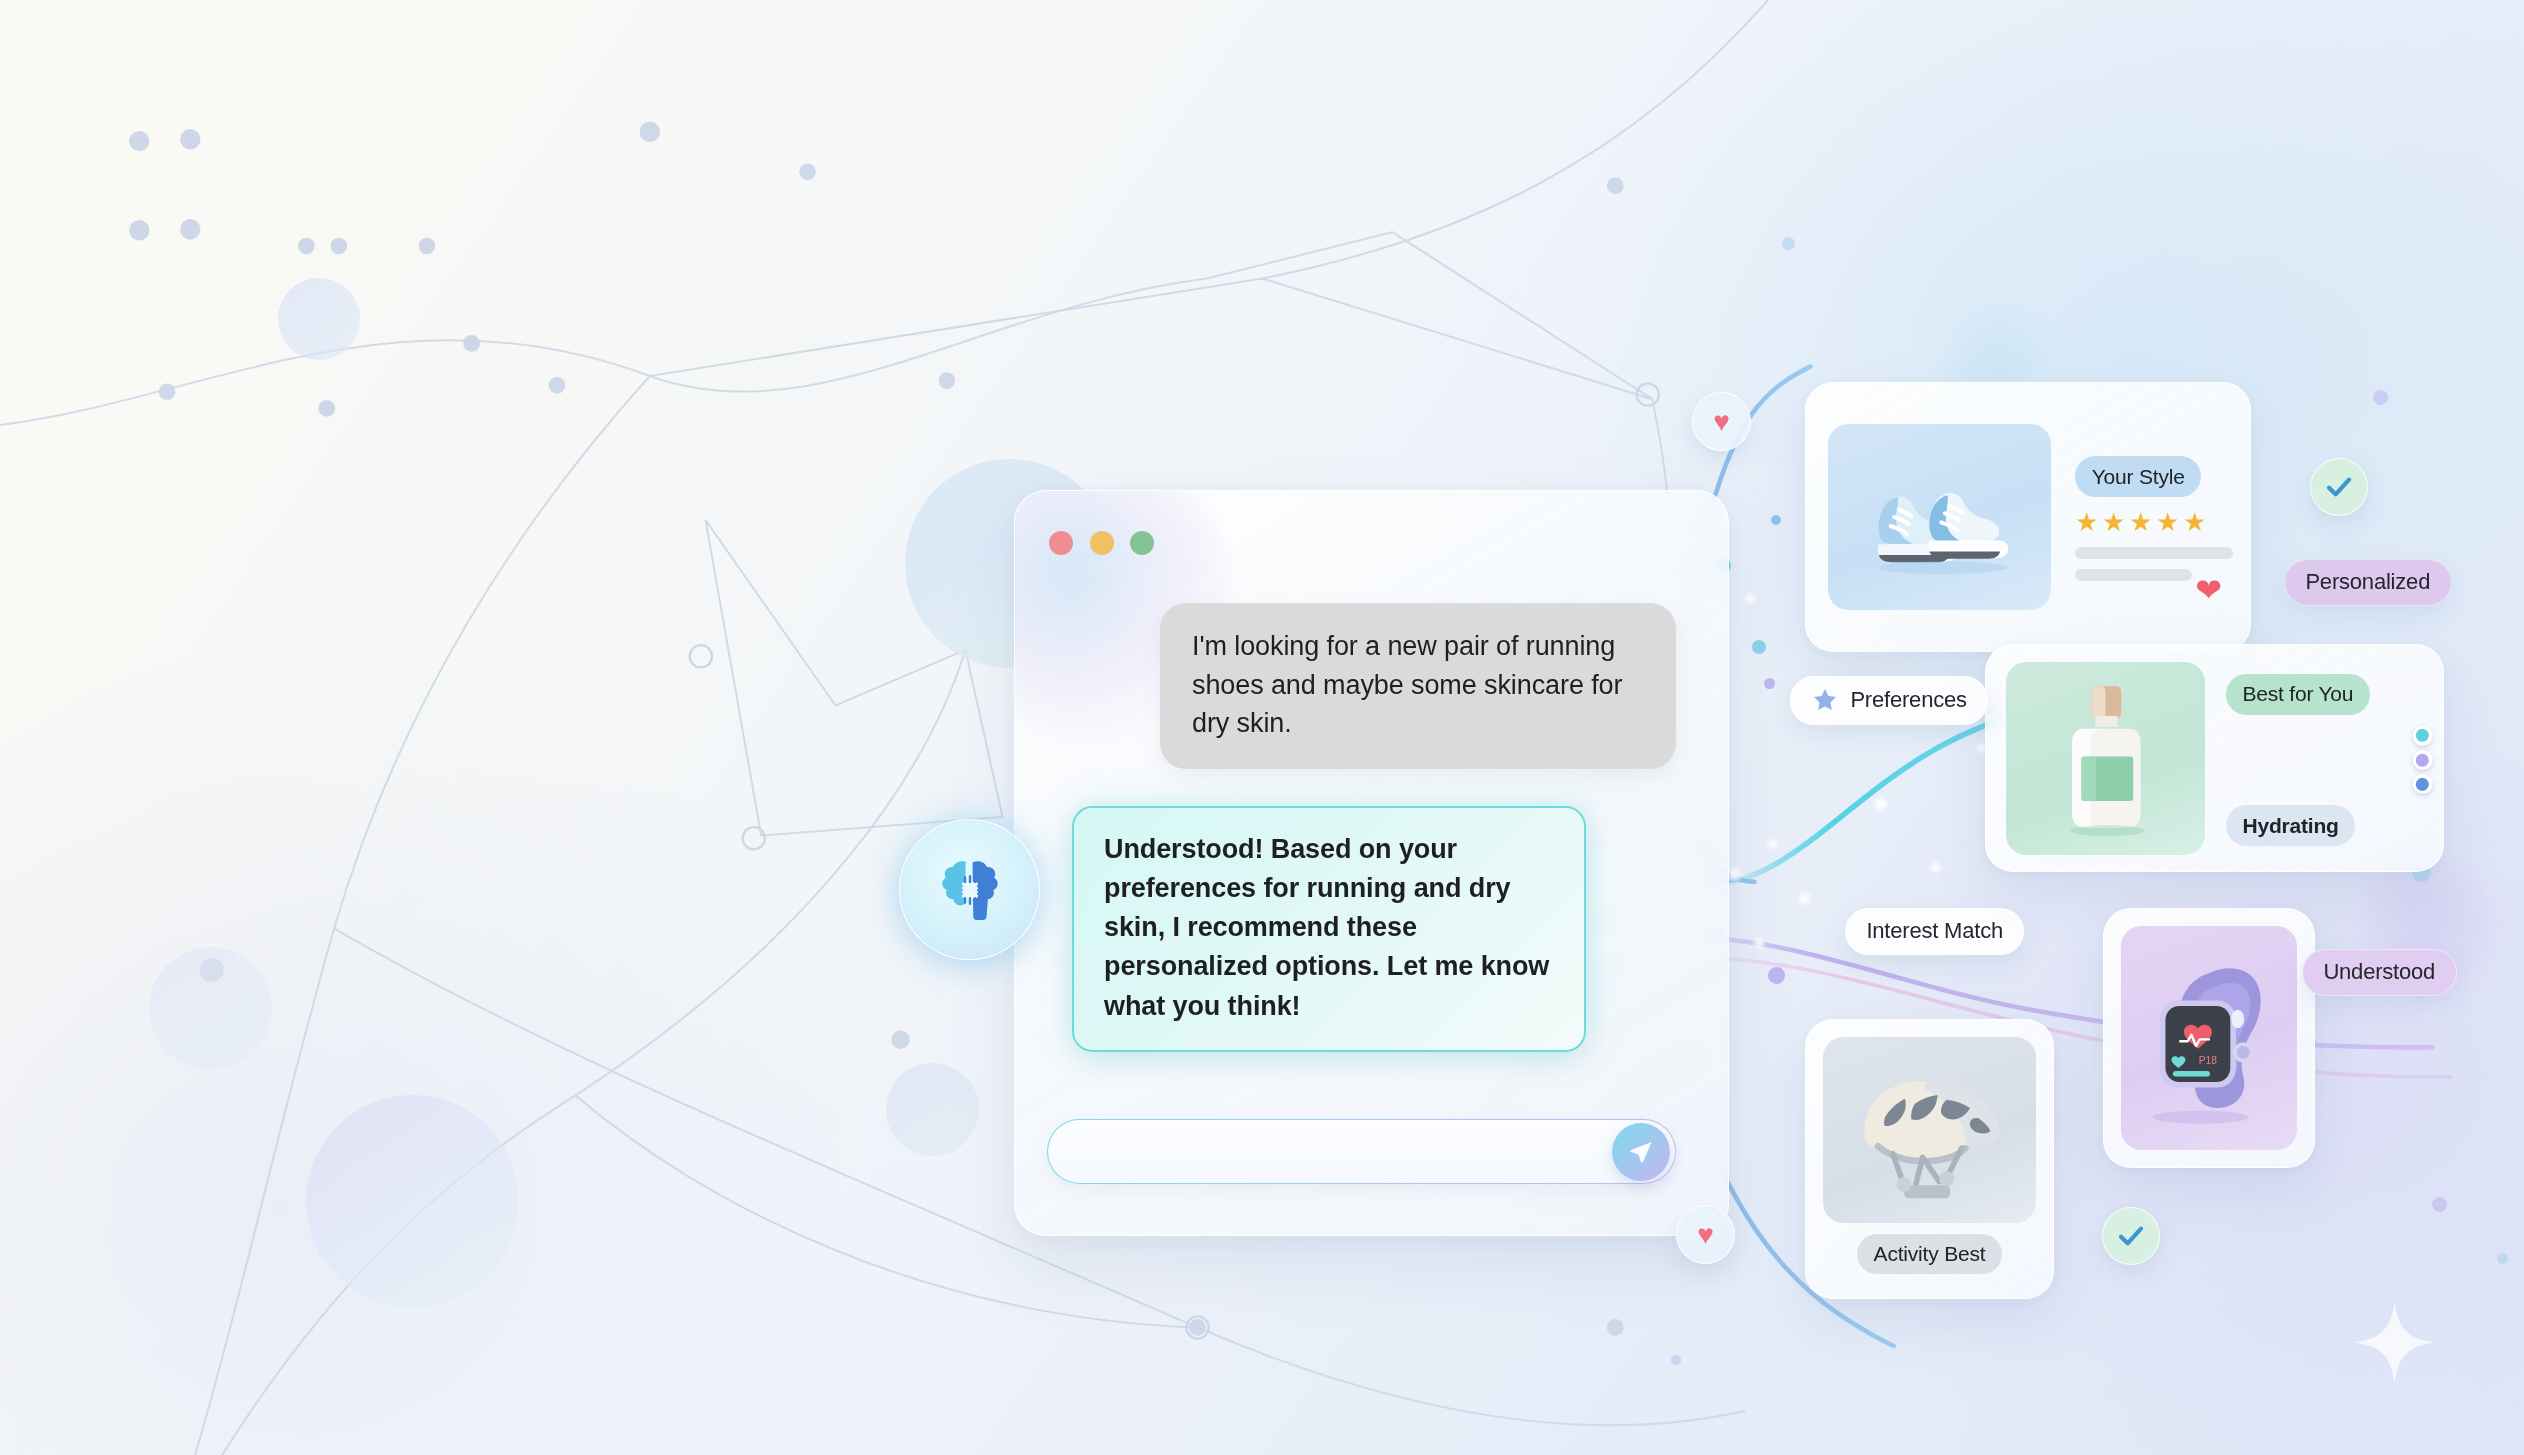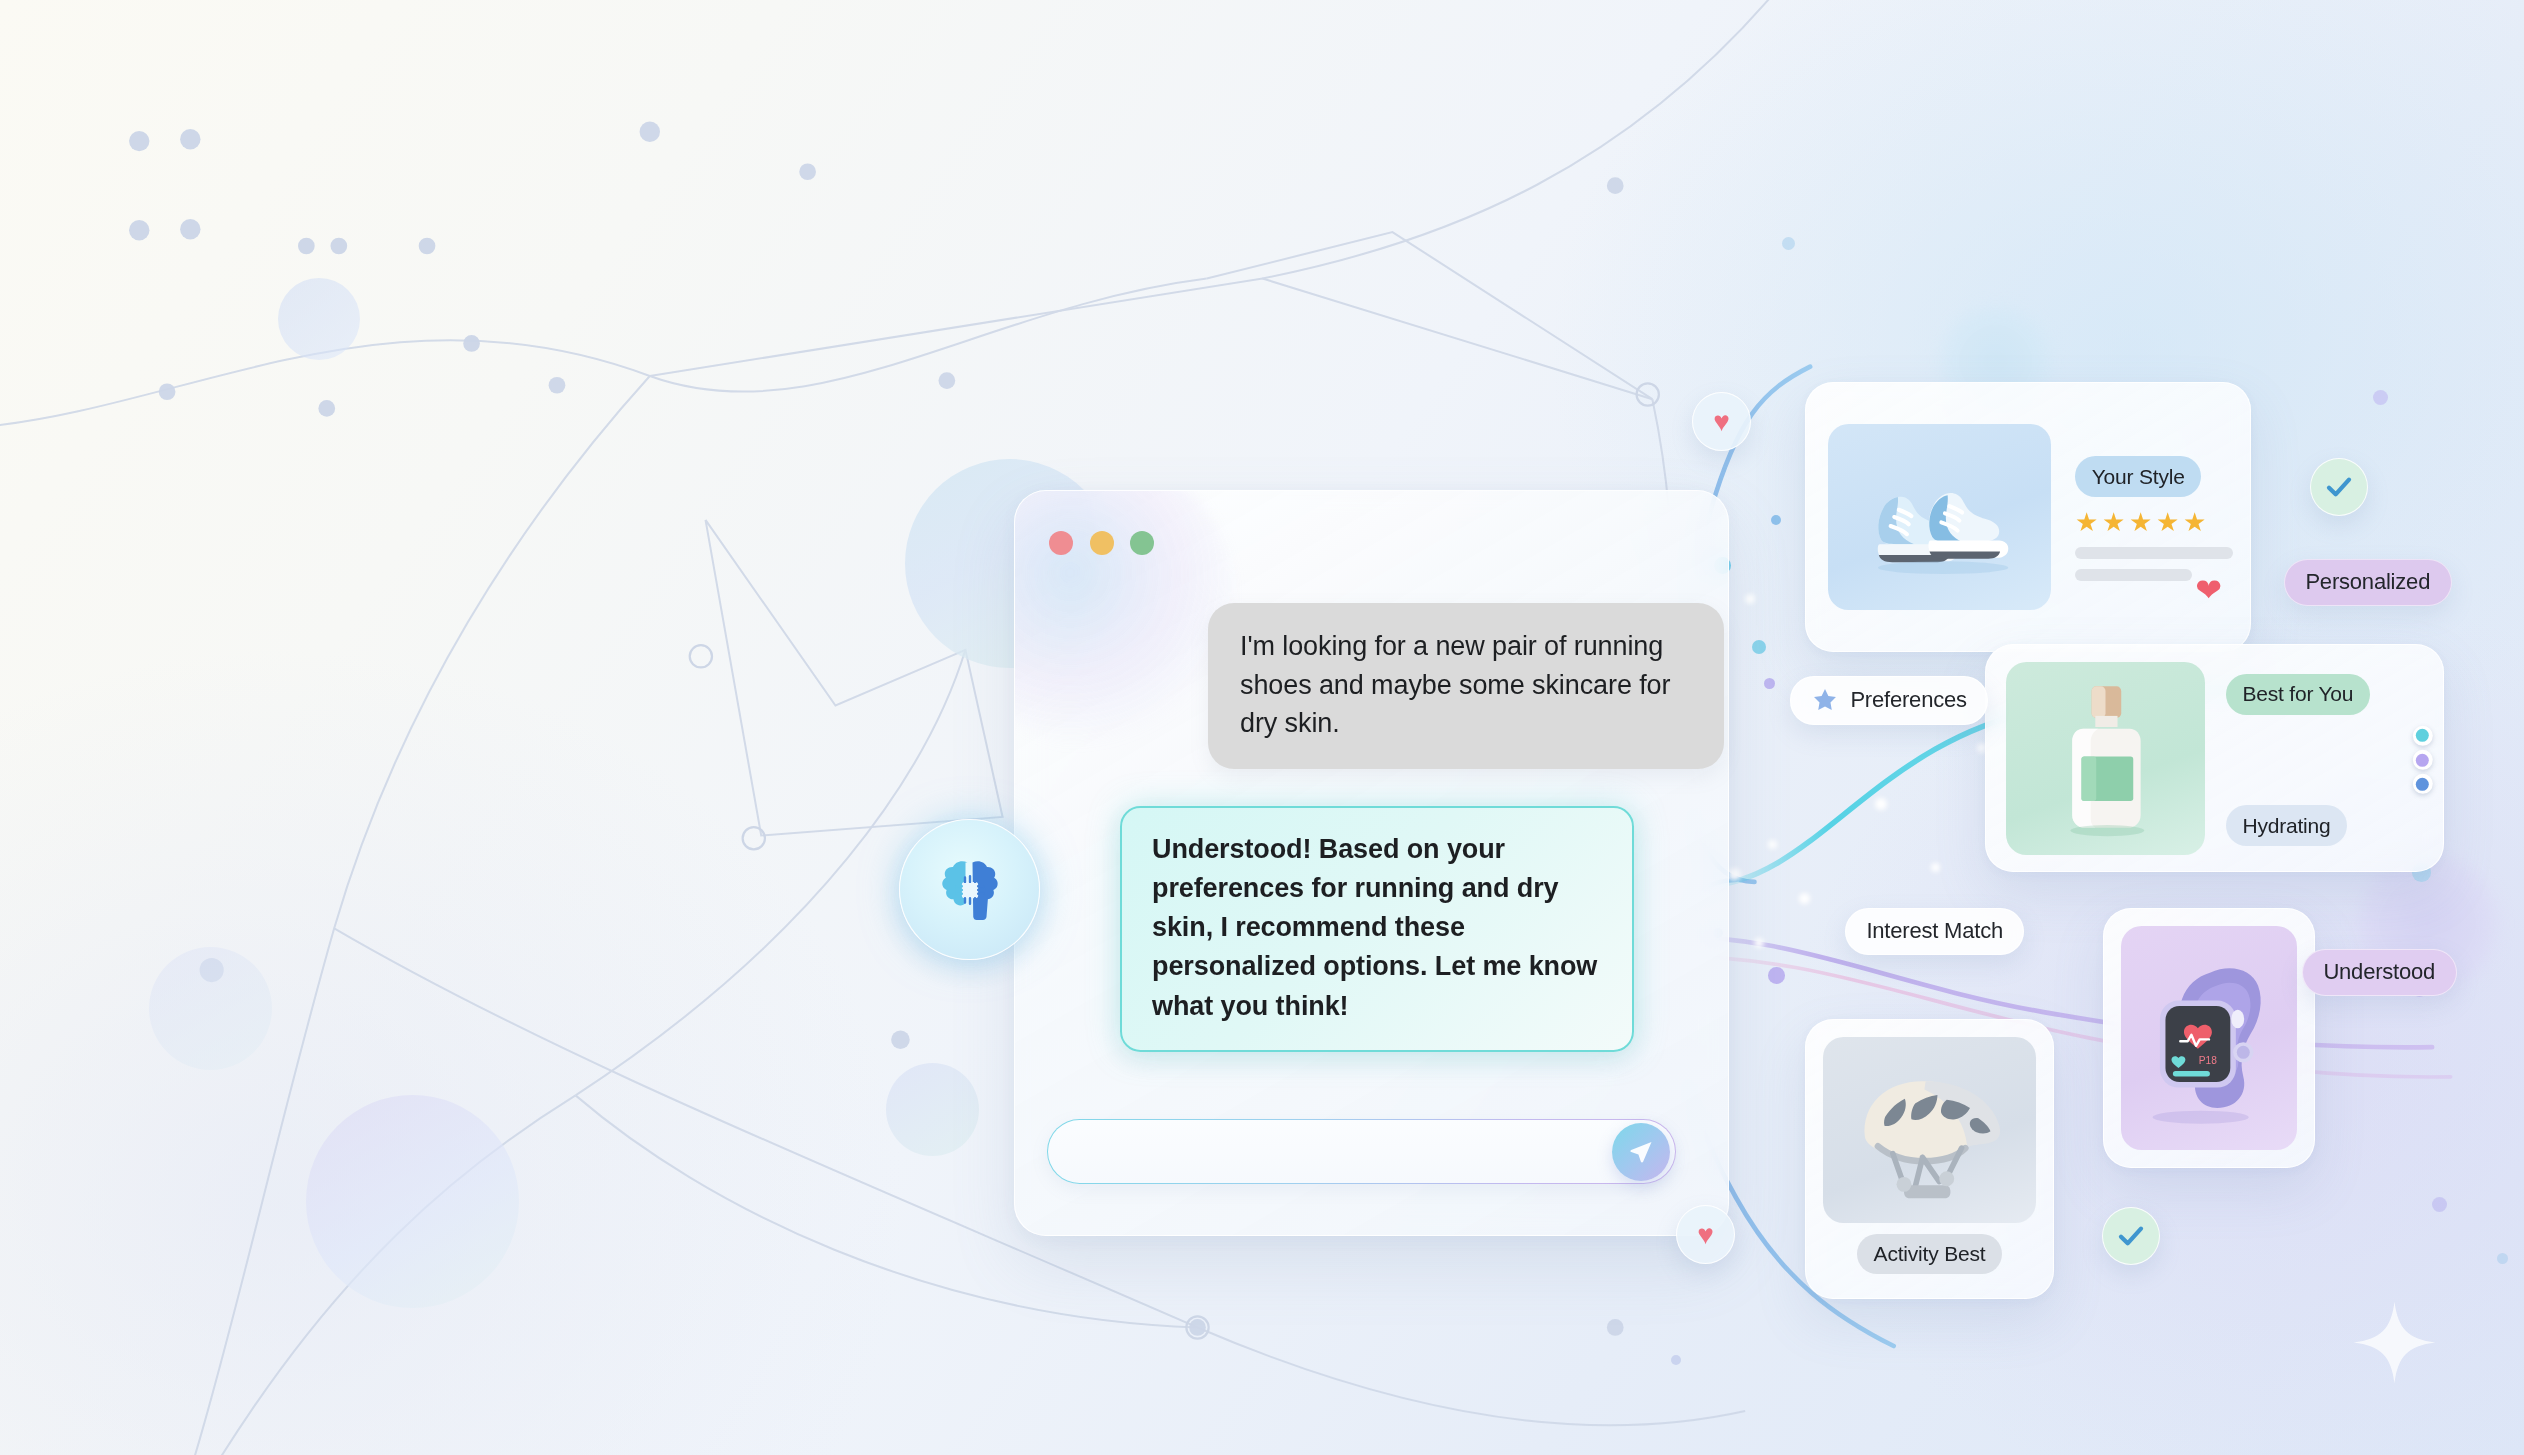--- a/index.html
+++ b/index.html
@@ -35,21 +35,21 @@
     position:absolute; left:-56px; top:-37px; width:278px; height:297px; border-radius:50%;
     background:radial-gradient(circle at 40% 40%, rgba(175,206,240,.45), rgba(208,196,238,.22) 45%, rgba(255,255,255,0) 72%);
     filter:blur(5.6px);
   }
   #traffic-lights { left:1049px; top:531px; display:flex; gap:16.7px; }
   .dot { width:24px; height:24px; border-radius:50%; }
   .dot.red{ background:#ef8d92; }
   .dot.yellow{ background:#f0c063; }
   .dot.green{ background:#84c492; }
 
-  .bubble { position:absolute; border-radius:24px;margin-left:48px; }
+  .bubble { position:absolute; border-radius:24px; }
   #user-bubble {
     left:1160px; top:603px; width:516px;
     background:#dadada; color:#1d1f22;
     padding:24px 28px 26px 32px;
     font-size:27px; line-height:1.43; letter-spacing:-0.1px;
     border-radius:26px;
     box-shadow:0 7.4px 20.4px rgba(130,140,160,.10);
   }
   #ai-bubble {
     left:1072px; top:806px; width:514px;
@@ -106,21 +106,21 @@
   .thumb { border-radius:20.4px; display:flex; align-items:center; justify-content:center; overflow:hidden; }
 
   #card-shoes { left:1805px; top:382px; width:446px; height:270px; display:flex; align-items:center; padding:18.6px 22px; gap:24px; }
   #card-shoes .thumb { width:223px; height:186px; background:linear-gradient(160deg,#d3e6f7 0%, #c7dff5 55%, #d8eaf9 100%); flex:none; }
   .card-meta { flex:1; display:flex; flex-direction:column; gap:12px; padding-top:3.7px; }
 
   .tag { display:inline-flex; align-items:center; justify-content:center; border-radius:20.4px;
          font-size:21px; letter-spacing:-0.2px; color:#202328; padding:8.4px 16.7px; white-space:nowrap; }
   .tag-your-style { background:#bfdcf2; align-self:flex-start; }
   .tag-best { background:#b7e2cd; align-self:flex-start; }
-  .tag-hydrating { background:#dce6f3; align-self:flex-start; }
+  .tag-hydrating { background:#dce6f3; align-self:flex-start;font-weight:bold; }
   .stars { display:flex; gap:3.7px; font-size:26px; color:#f5b534; line-height:1; }
   .meta-lines { display:flex; flex-direction:column; gap:10.2px; width:158px; }
   .meta-line { height:12px; border-radius:7.4px; background:#dfe3e9; }
   .meta-line.short { width:74%; }
   #shoes-heart { position:absolute; right:28px; bottom:45px; font-size:32px; color:#ef5f6e; line-height:1; }
 
   #card-skincare { left:1985px; top:644px; width:459px; height:228px; display:flex; align-items:center; padding:16.7px 20.4px; gap:20.4px; }
   #card-skincare .thumb { width:199px; height:193px; background:linear-gradient(160deg,#cdeadc 0%, #c2e6d6 60%, #d8f0e6 100%); flex:none; }
   .sliders { flex:1; display:flex; flex-direction:column; gap:14px; }
   .slider { position:relative; height:10.2px; border-radius:7.4px; background:#dde2e8; }

